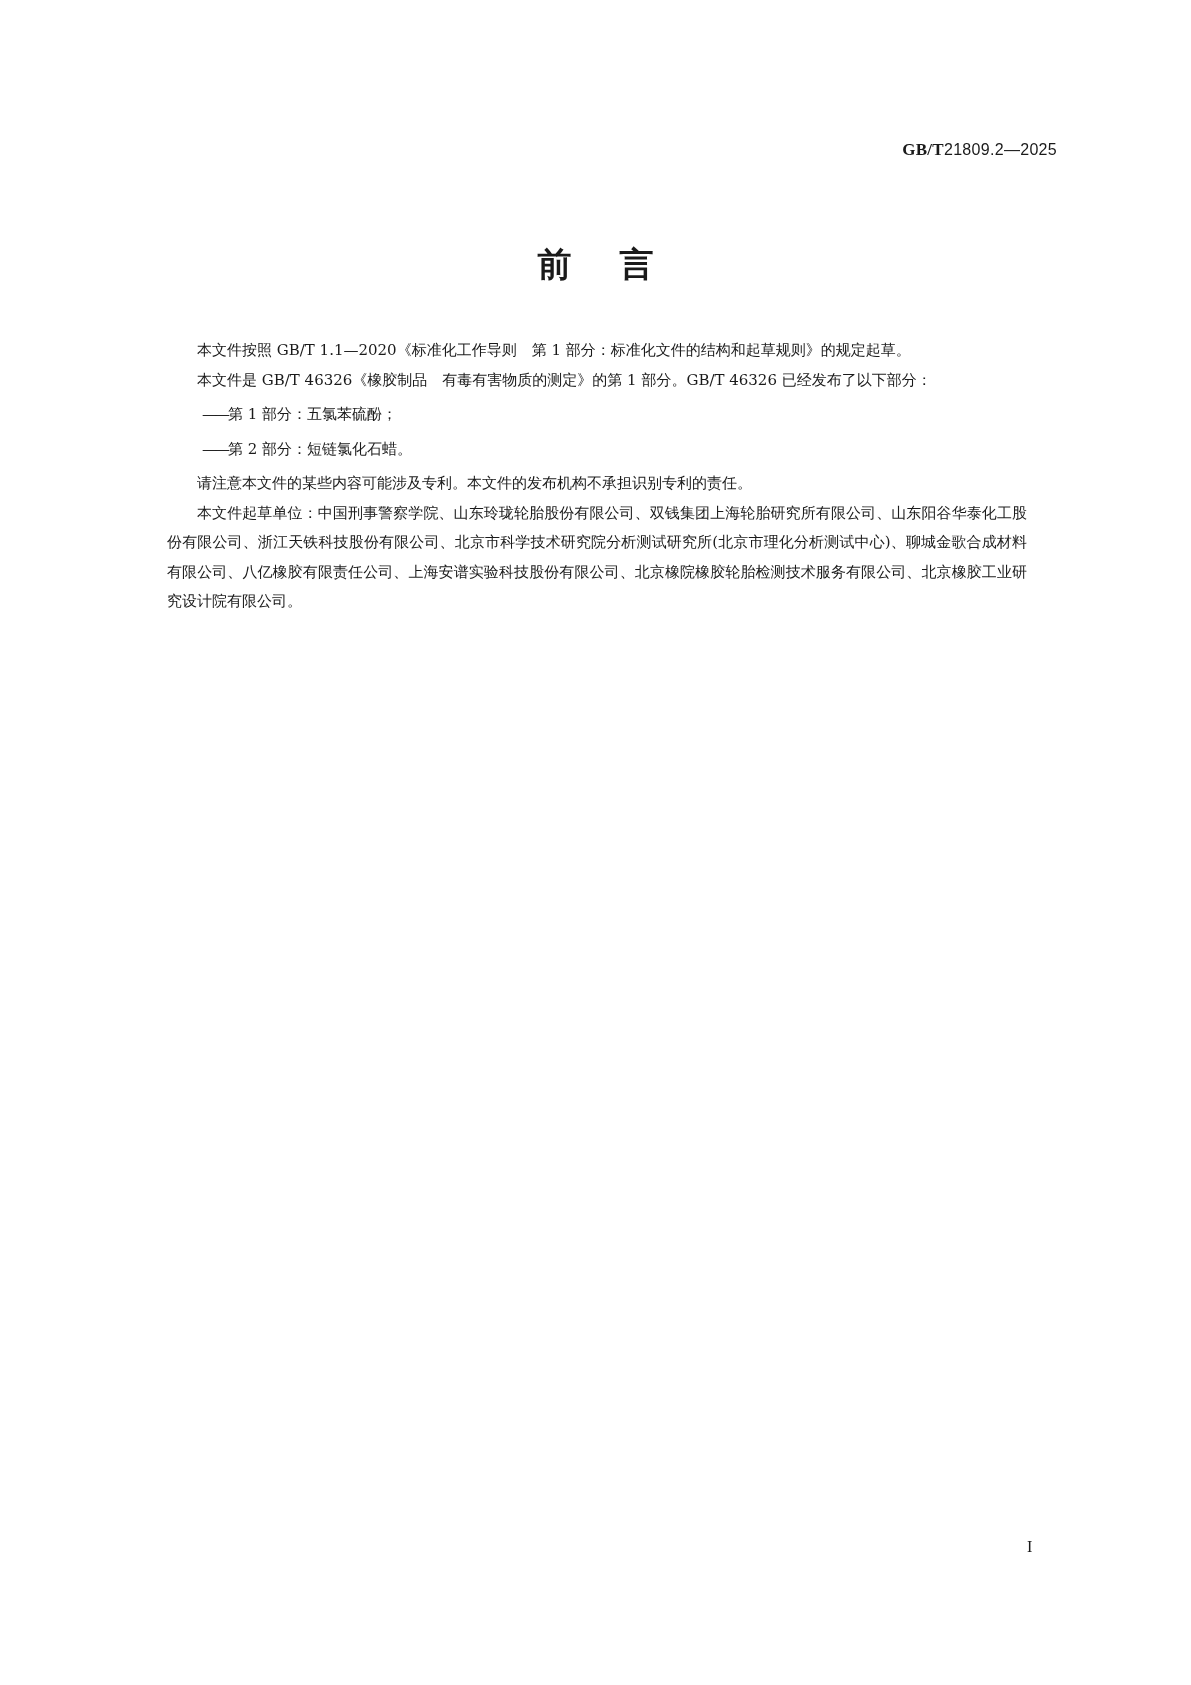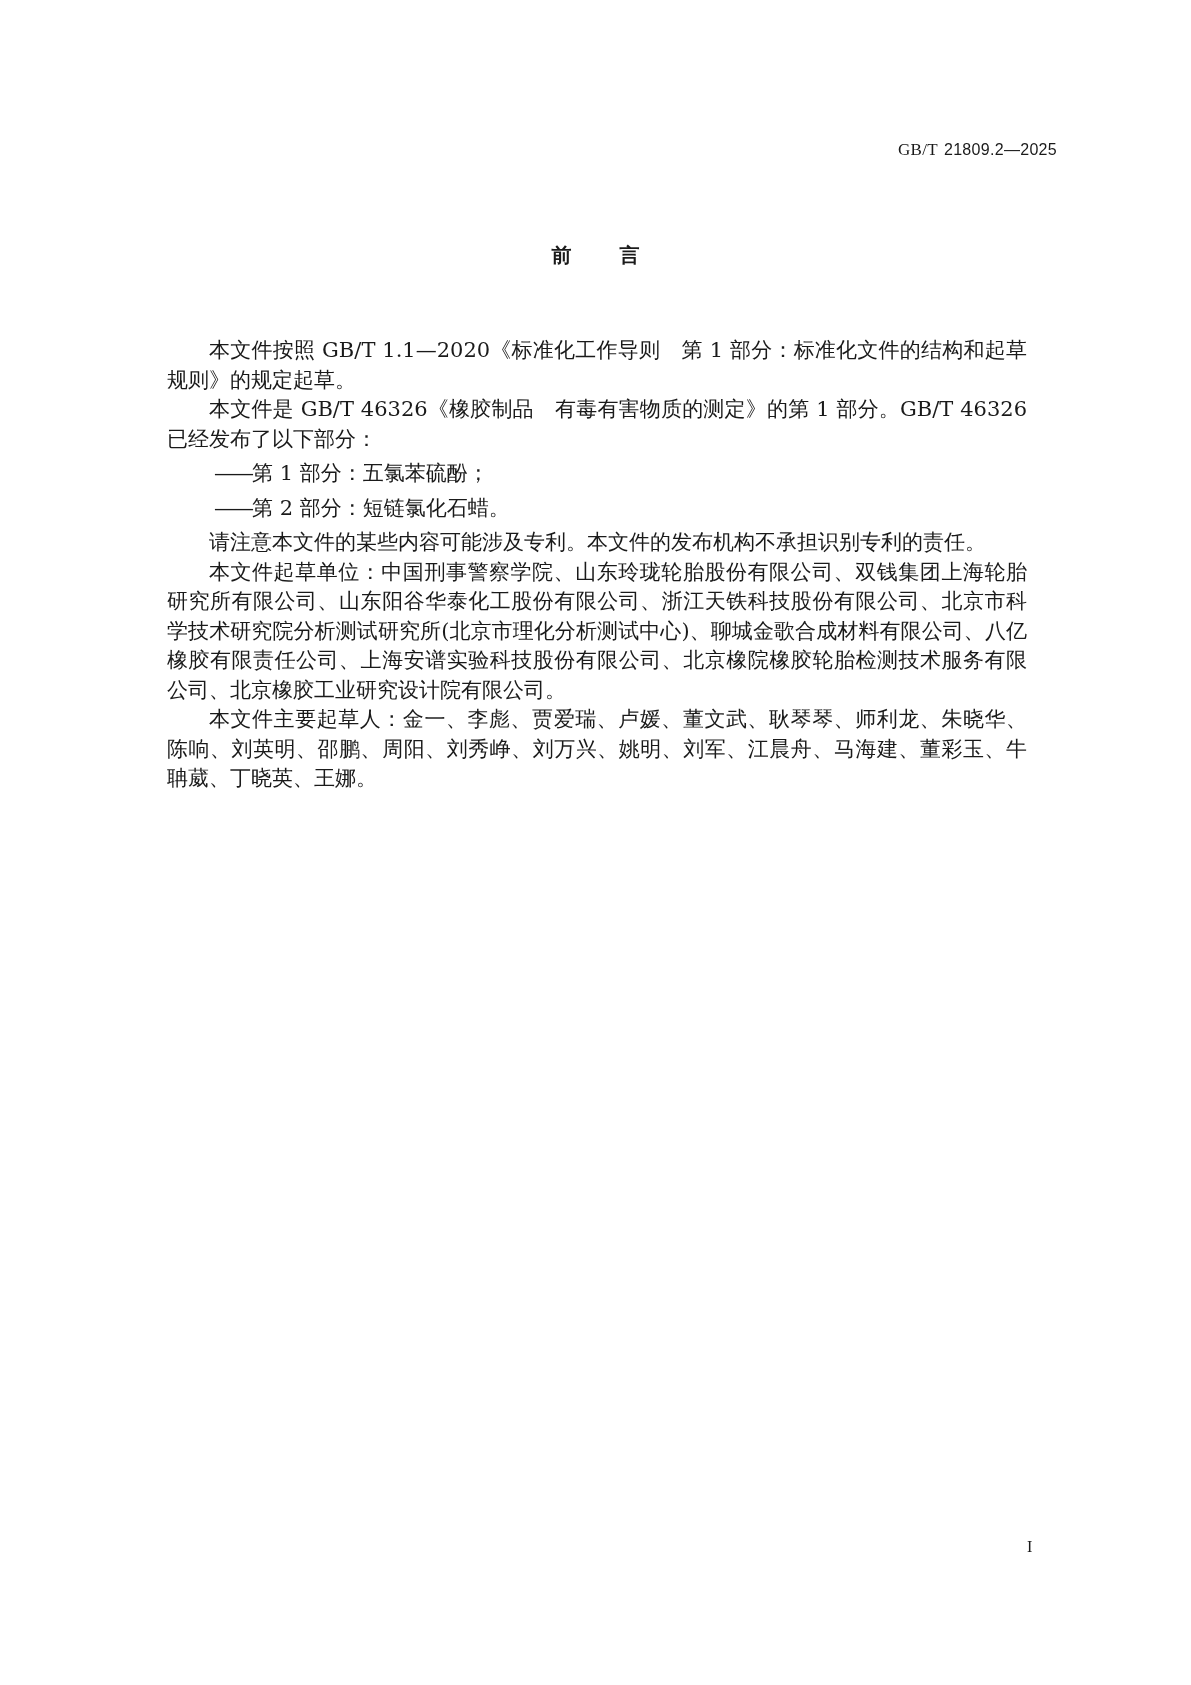--- a/index.html
+++ b/index.html
@@ -18,43 +18,42 @@
     .doc-code {
       position: absolute;
       top: 140px;
       right: 134px;
       font-size: 16px;
       letter-spacing: 0.3px;
       font-family: "Liberation Sans", "DejaVu Sans", sans-serif;
     }
     .doc-code .code-prefix {
       font-family: "Liberation Serif", "DejaVu Serif", serif;
-      font-weight: normal;
+      font-weight: bold;
       font-size: 17px;
-      margin-right: 6px;
     }
     .doc-title {
       position: absolute;
       top: 242px;
       left: 0;
       width: 100%;
       text-align: center;
-      font-size: 20px;
+      font-size: 34px;
       font-weight: bold;
       letter-spacing: 48px;
       padding-left: 48px;
       box-sizing: border-box;
       font-family: "DejaVu Sans", "Liberation Sans", sans-serif;
     }
     .doc-body {
       position: absolute;
       top: 336px;
       left: 167px;
       width: 860px;
-      font-size: 21px;
+      font-size: 15px;
       line-height: 29.5px;
       text-align: justify;
       font-family: "DejaVu Serif", "Liberation Serif", serif;
     }
     .para {
       margin: 0;
       text-indent: 2em;
     }
     .list-item {
       margin: 5px;
@@ -80,16 +79,15 @@
 
 <div class="doc-title">前言</div>
 
 <div class="doc-body">
   <p class="para">本文件按照 GB/T 1.1—2020《标准化工作导则　第 1 部分：标准化文件的结构和起草规则》的规定起草。</p>
   <p class="para">本文件是 GB/T 46326《橡胶制品　有毒有害物质的测定》的第 1 部分。GB/T 46326 已经发布了以下部分：</p>
   <p class="list-item"><span class="dash">——</span><span>第 1 部分：五氯苯硫酚；</span></p>
   <p class="list-item"><span class="dash">——</span><span>第 2 部分：短链氯化石蜡。</span></p>
   <p class="para">请注意本文件的某些内容可能涉及专利。本文件的发布机构不承担识别专利的责任。</p>
   <p class="para">本文件起草单位：中国刑事警察学院、山东玲珑轮胎股份有限公司、双钱集团上海轮胎研究所有限公司、山东阳谷华泰化工股份有限公司、浙江天铁科技股份有限公司、北京市科学技术研究院分析测试研究所(北京市理化分析测试中心)、聊城金歌合成材料有限公司、八亿橡胶有限责任公司、上海安谱实验科技股份有限公司、北京橡院橡胶轮胎检测技术服务有限公司、北京橡胶工业研究设计院有限公司。</p>
-  <p class="para">本文件主要起草人：金一、李彪、贾爱瑞、卢媛、董文武、耿琴琴、师利龙、朱晓华、陈响、刘英明、邵鹏、周阳、刘秀峥、刘万兴、姚明、刘军、江晨舟、马海建、董彩玉、牛聃葳、丁晓英、王娜。</p>
 </div>
 
 <div class="page-number">I</div>
 
 </body></html>

